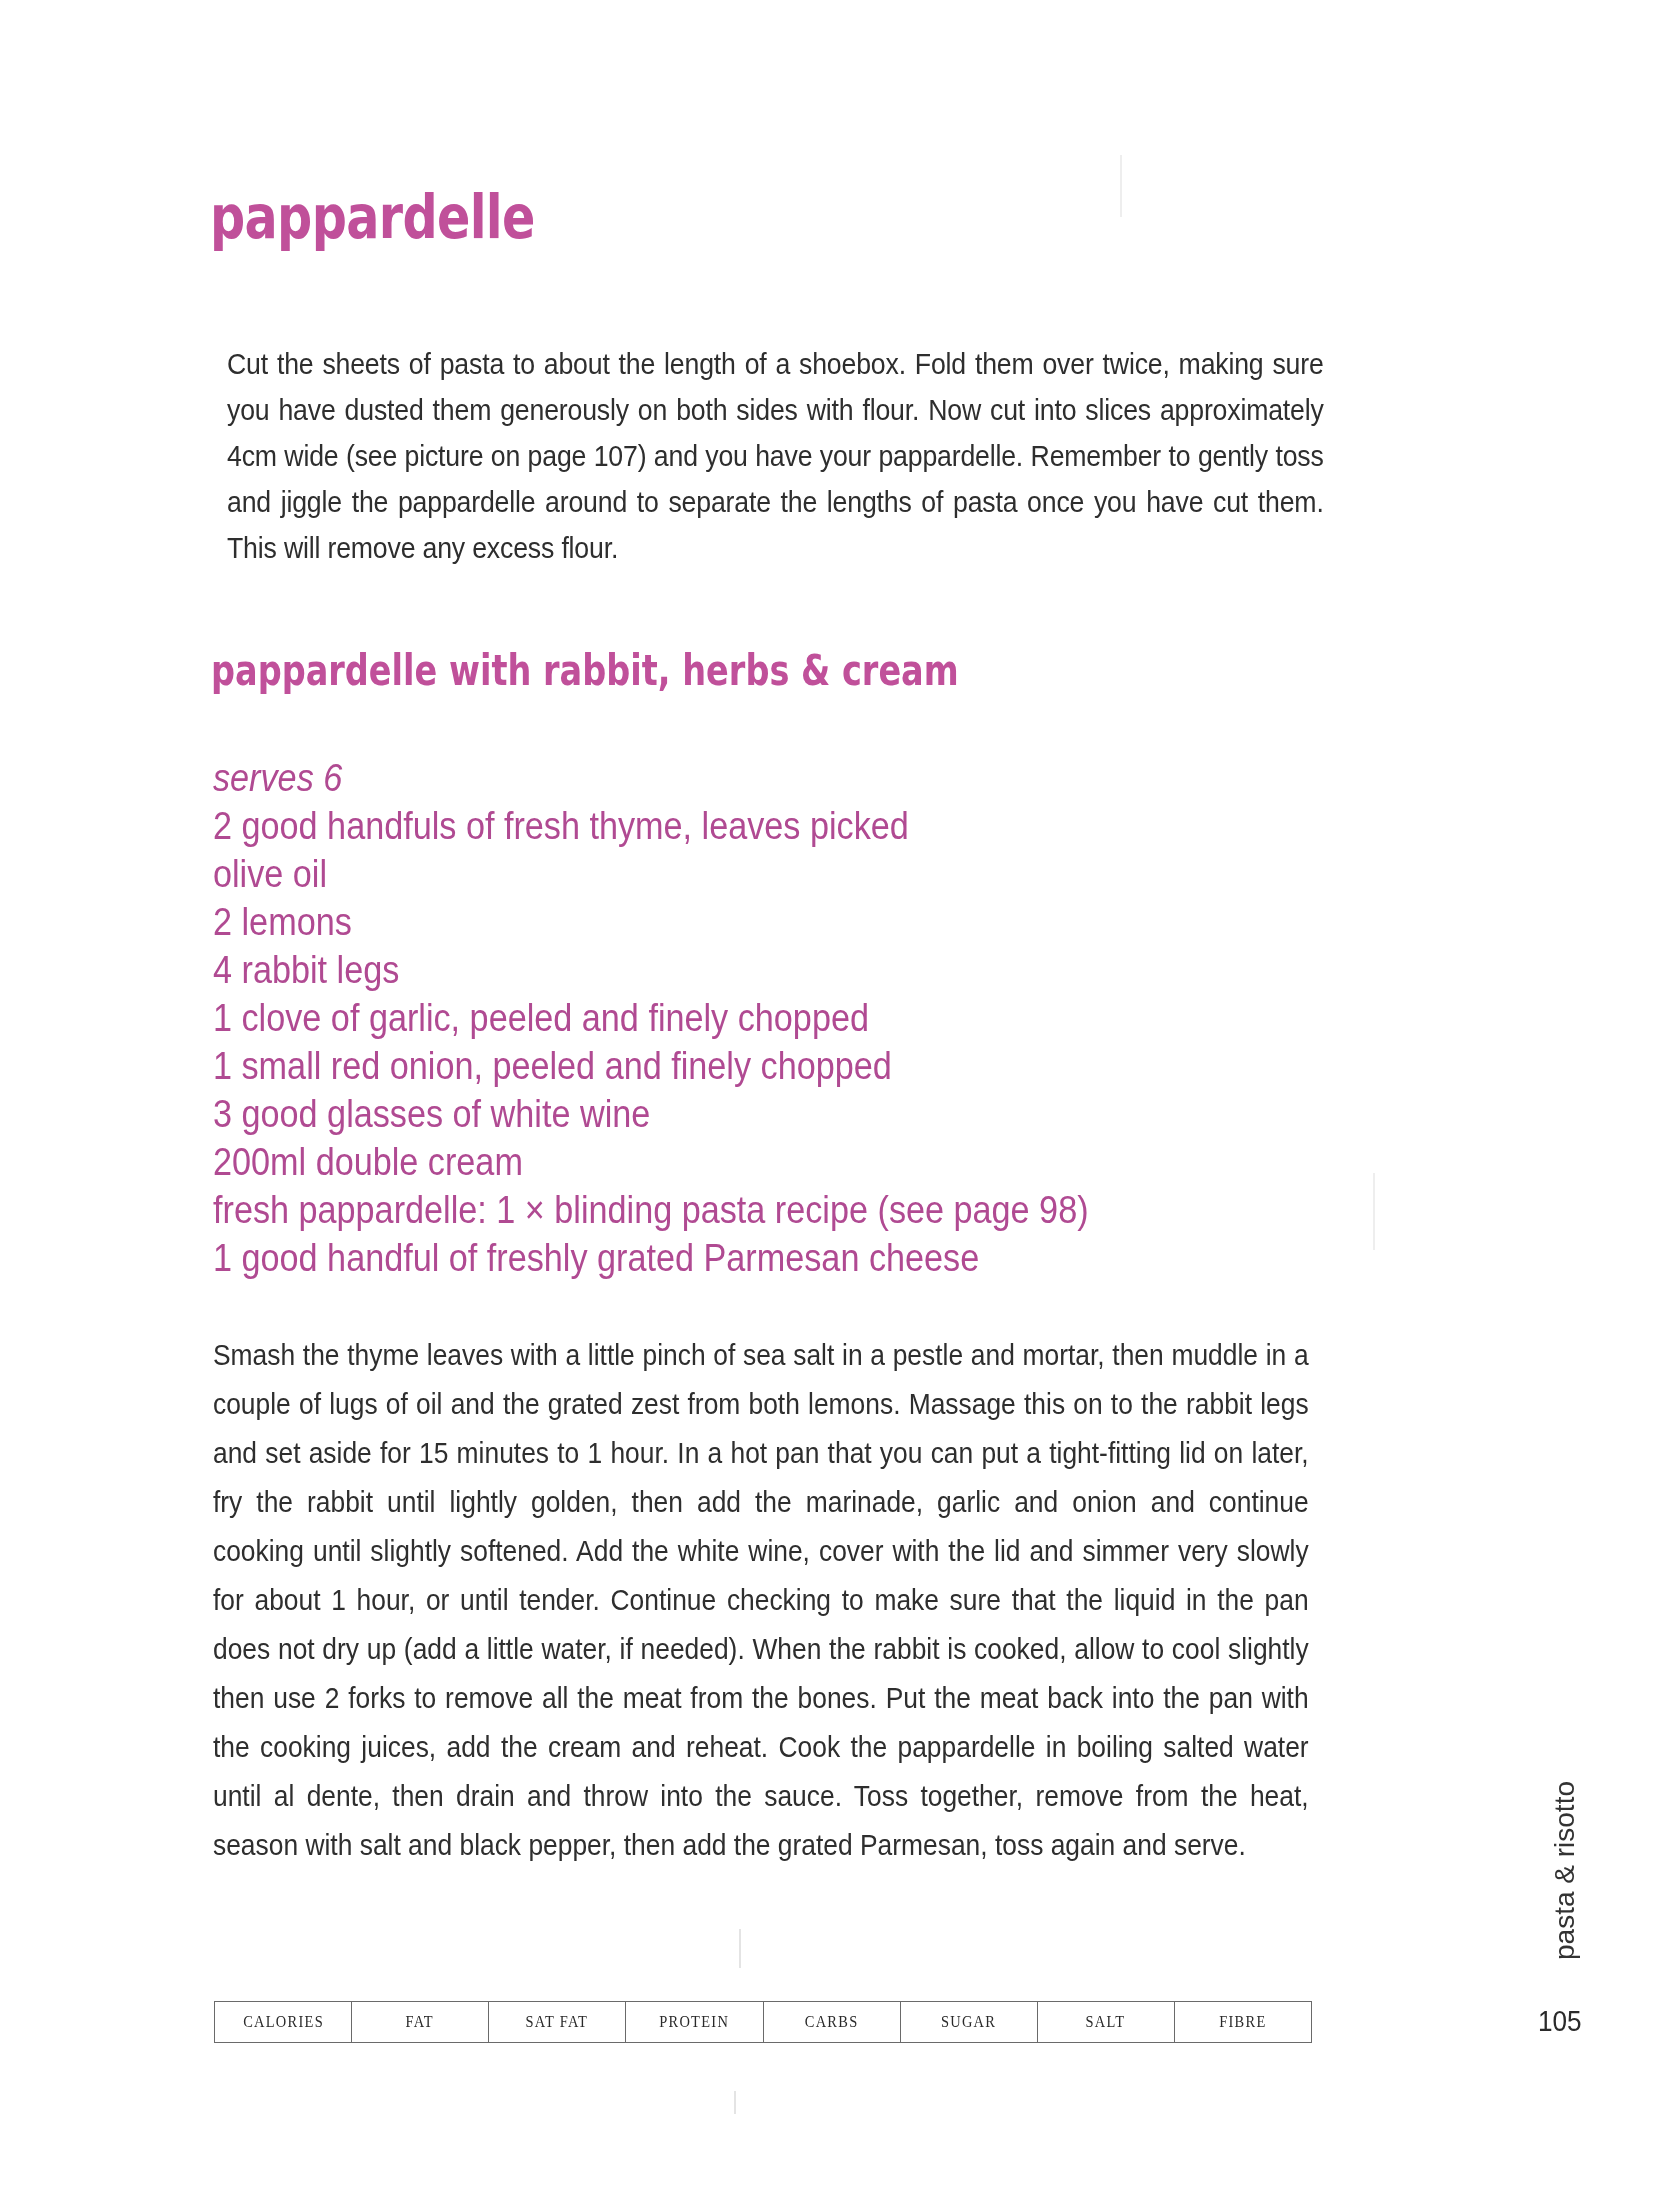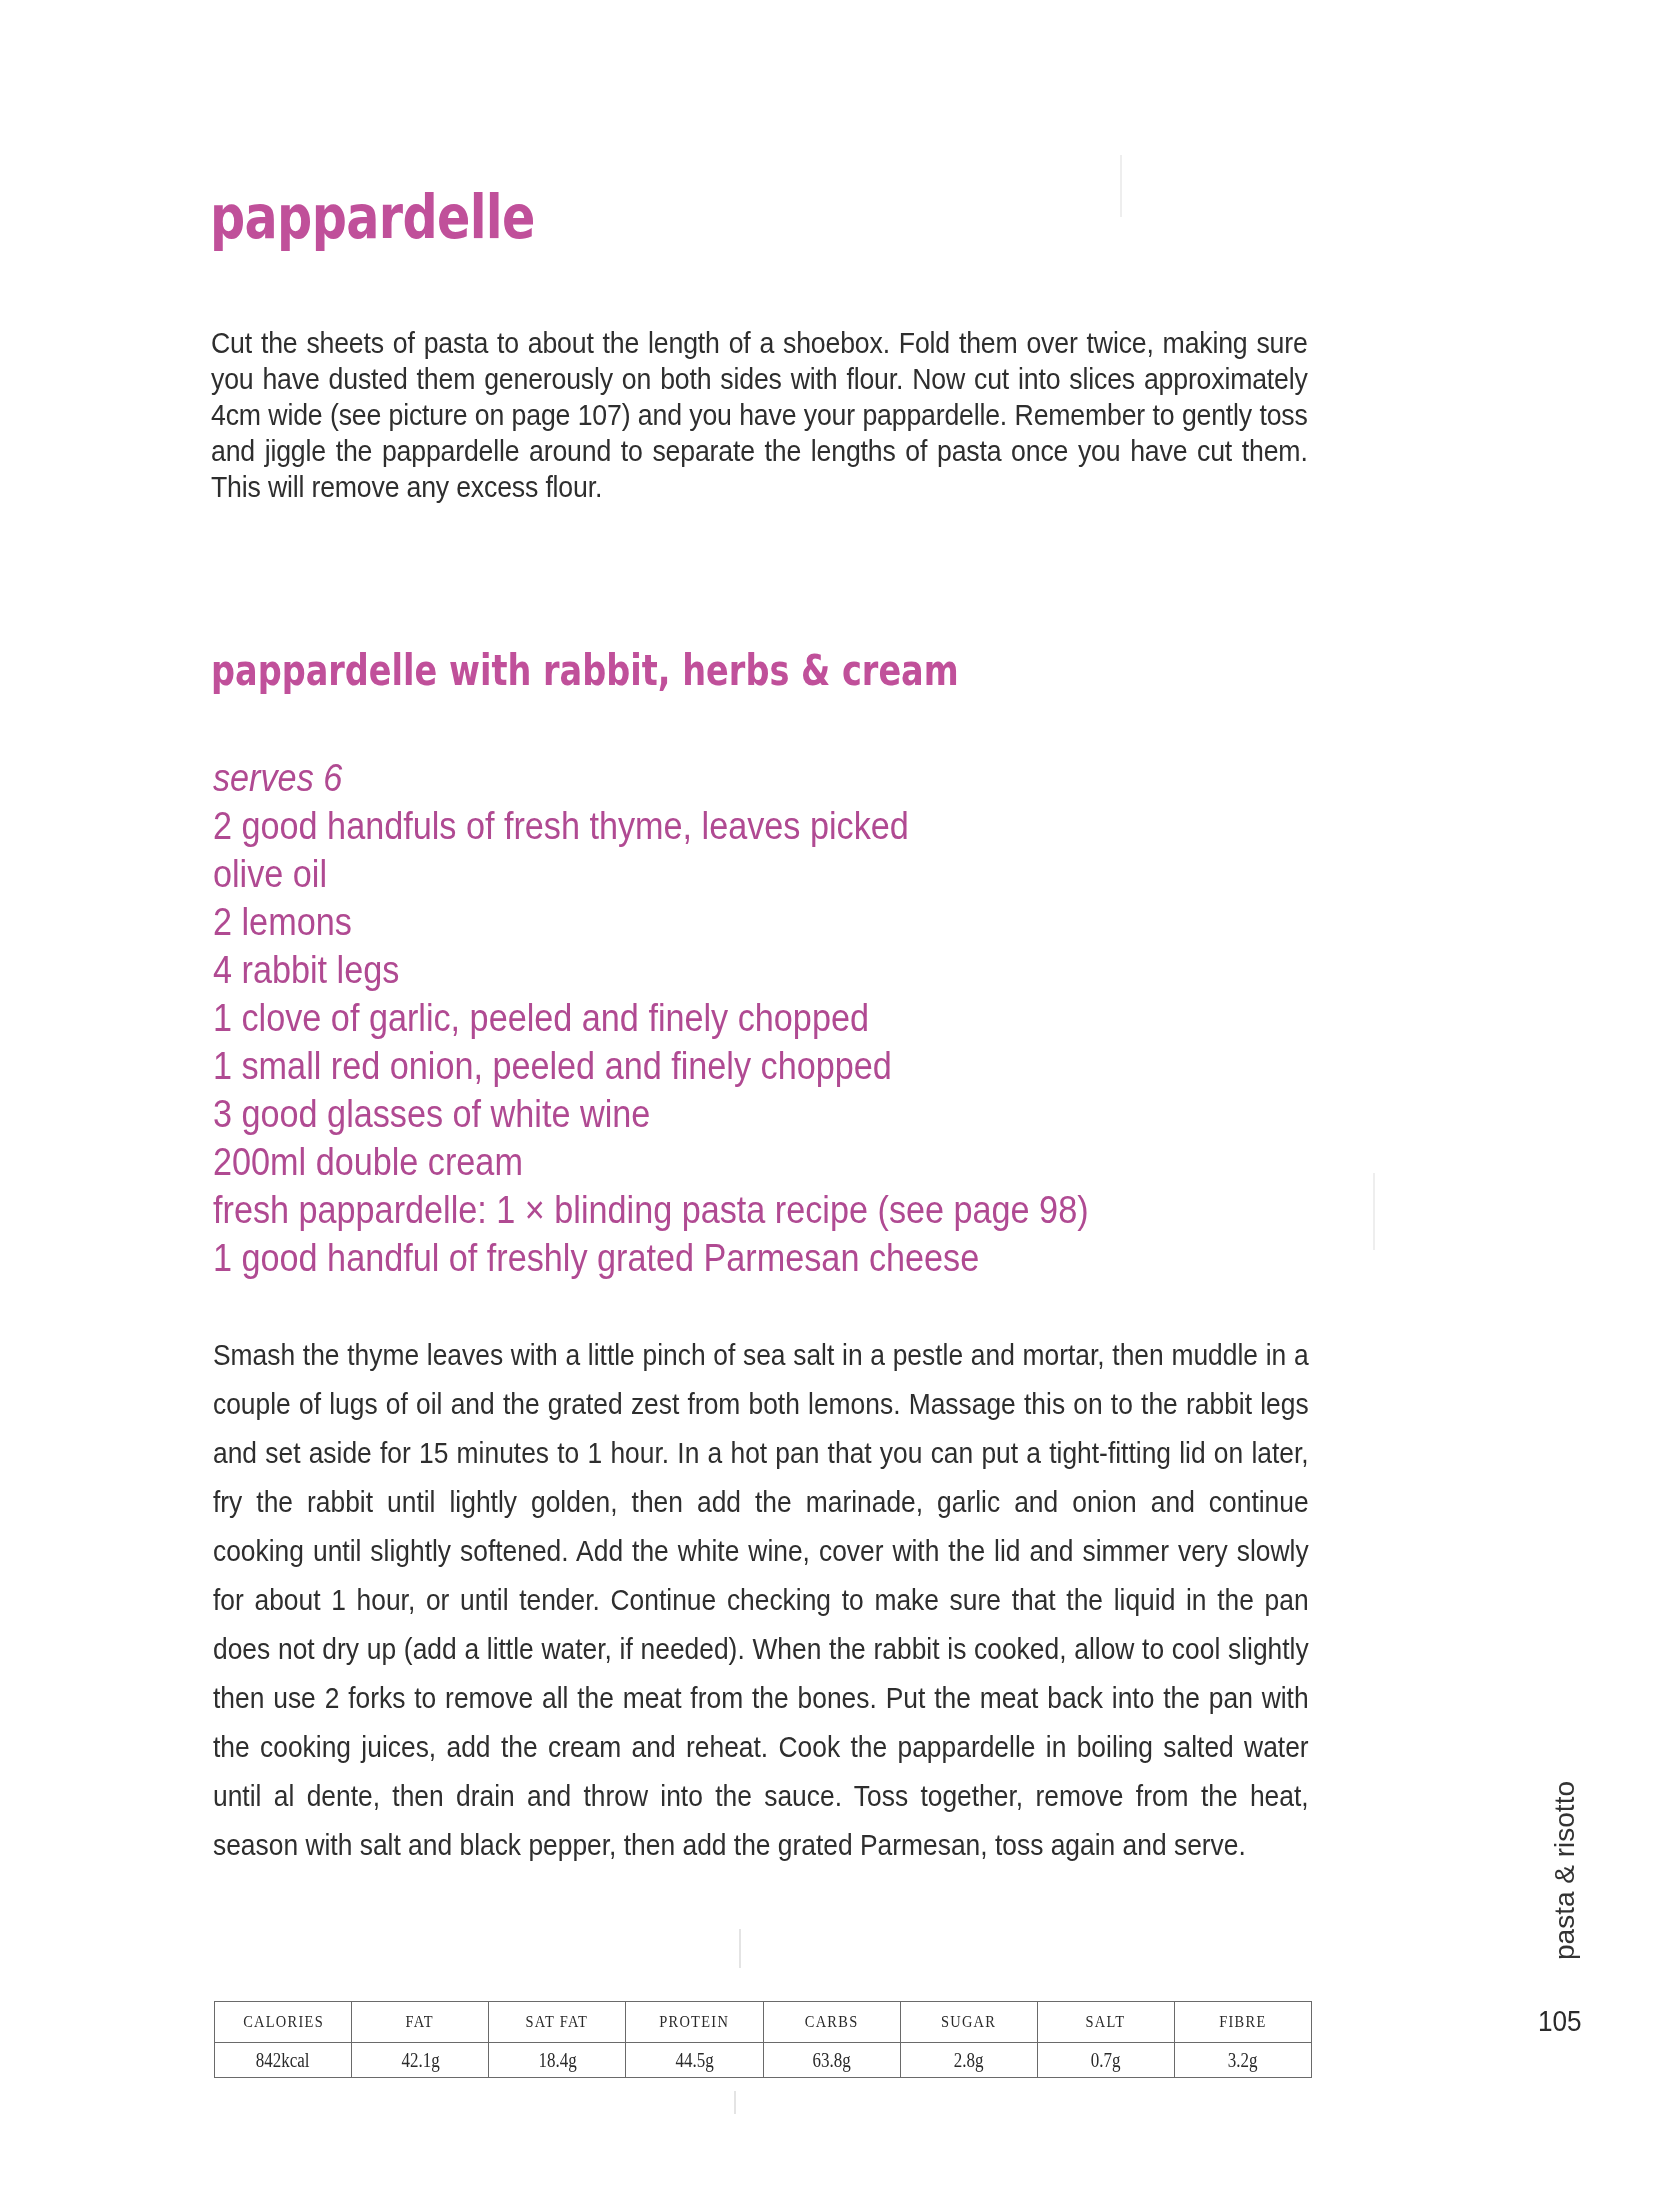--- a/index.html
+++ b/index.html
@@ -5,22 +5,22 @@
   html, body { margin: 0; padding: 0; background: #ffffff; }
   body { width: 1676px; height: 2194px; position: relative; overflow: hidden;
          font-family: "Liberation Sans", sans-serif; color: #2a2a2a; }
   .page { position: absolute; left: 0; top: 16px; width: 1389px; height: 2194px; }
 
   .title { position: absolute; left: 210px; top: 171px; margin: 0;
            font-family: "DejaVu Sans", sans-serif; font-weight: bold;
            font-size: 60px; letter-spacing: -0.8px; color: #C0509A;
            transform: scaleX(0.82); transform-origin: left top; line-height: 1; }
 
-  .intro { position: absolute; left: 211px; top: 309px; width: 1096px; margin: 0;
-           font-size: 29px; line-height: 36px; text-align: justify;
+  .intro { position: absolute; left: 211px; top: 309px; width: 1096px; margin: 16px;
+           font-size: 29px; line-height: 46px; text-align: justify;
            text-align-last: left; color: #2e2e2e;
            letter-spacing: -0.2px; }
   .intro-inner { display: block; transform: scaleX(0.92); transform-origin: left top; width: 1192px; }
 
   .subtitle { position: absolute; left: 211px; top: 633px; margin: 0;
               font-family: "DejaVu Sans", sans-serif; font-weight: bold;
               font-size: 43px; color: #C0509A; line-height: 1;
               transform: scaleX(0.78); transform-origin: left top; white-space: nowrap; }
 
   .ingredients { position: absolute; left: 213px; top: 738px; margin: 0; padding: 0;
@@ -84,30 +84,20 @@
         <tr>
       <th><span class="cell-text">CALORIES</span></th>
       <th><span class="cell-text">FAT</span></th>
       <th><span class="cell-text">SAT FAT</span></th>
       <th><span class="cell-text">PROTEIN</span></th>
       <th><span class="cell-text">CARBS</span></th>
       <th><span class="cell-text">SUGAR</span></th>
       <th><span class="cell-text">SALT</span></th>
       <th><span class="cell-text">FIBRE</span></th>
     </tr>
-    <tr>
-      <td><span class="cell-text">842kcal</span></td>
-      <td><span class="cell-text">42.1g</span></td>
-      <td><span class="cell-text">18.4g</span></td>
-      <td><span class="cell-text">44.5g</span></td>
-      <td><span class="cell-text">63.8g</span></td>
-      <td><span class="cell-text">2.8g</span></td>
-      <td><span class="cell-text">0.7g</span></td>
-      <td><span class="cell-text">3.2g</span></td>
-    </tr>
   </tbody>
     </table>
 
   <div class="section-tab">pasta &amp; risotto</div>
   <div class="page-number">105</div>
 
   <div class="speck" style="left:1120px;top:139px;width:1.5px;height:62px;background:#eeeeee;"></div>
   <div class="speck" style="left:739px;top:1913px;width:1.5px;height:39px;background:#e4e4e4;"></div>
   <div class="speck" style="left:734px;top:2075px;width:1.5px;height:23px;background:#e4e4e4;"></div>
   <div class="speck" style="left:1373px;top:1157px;width:1.5px;height:77px;background:#eeeeee;"></div>

